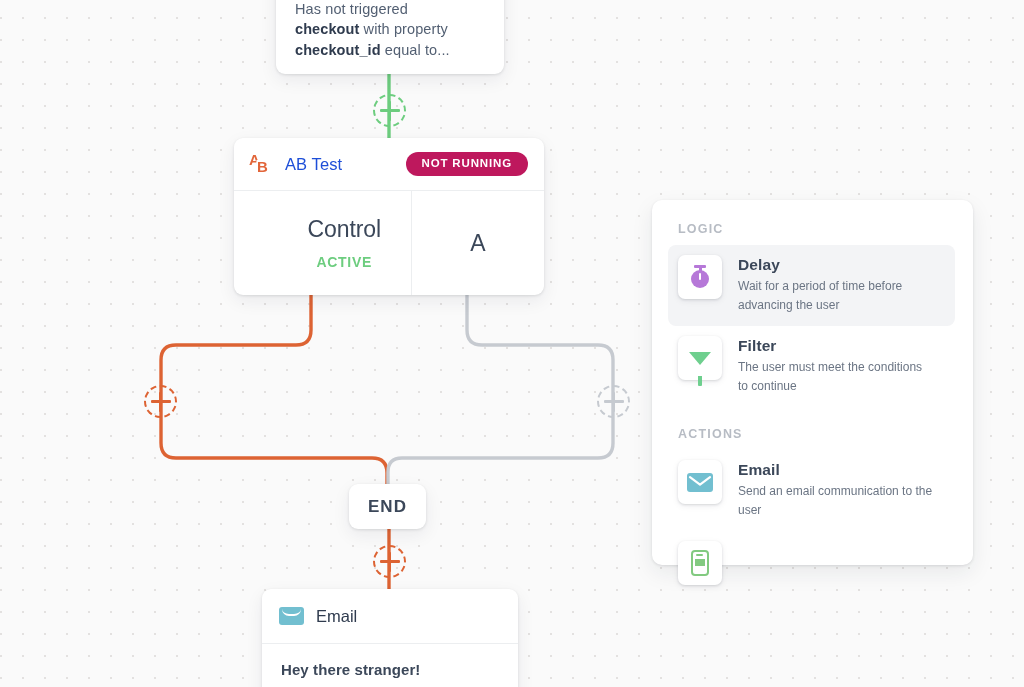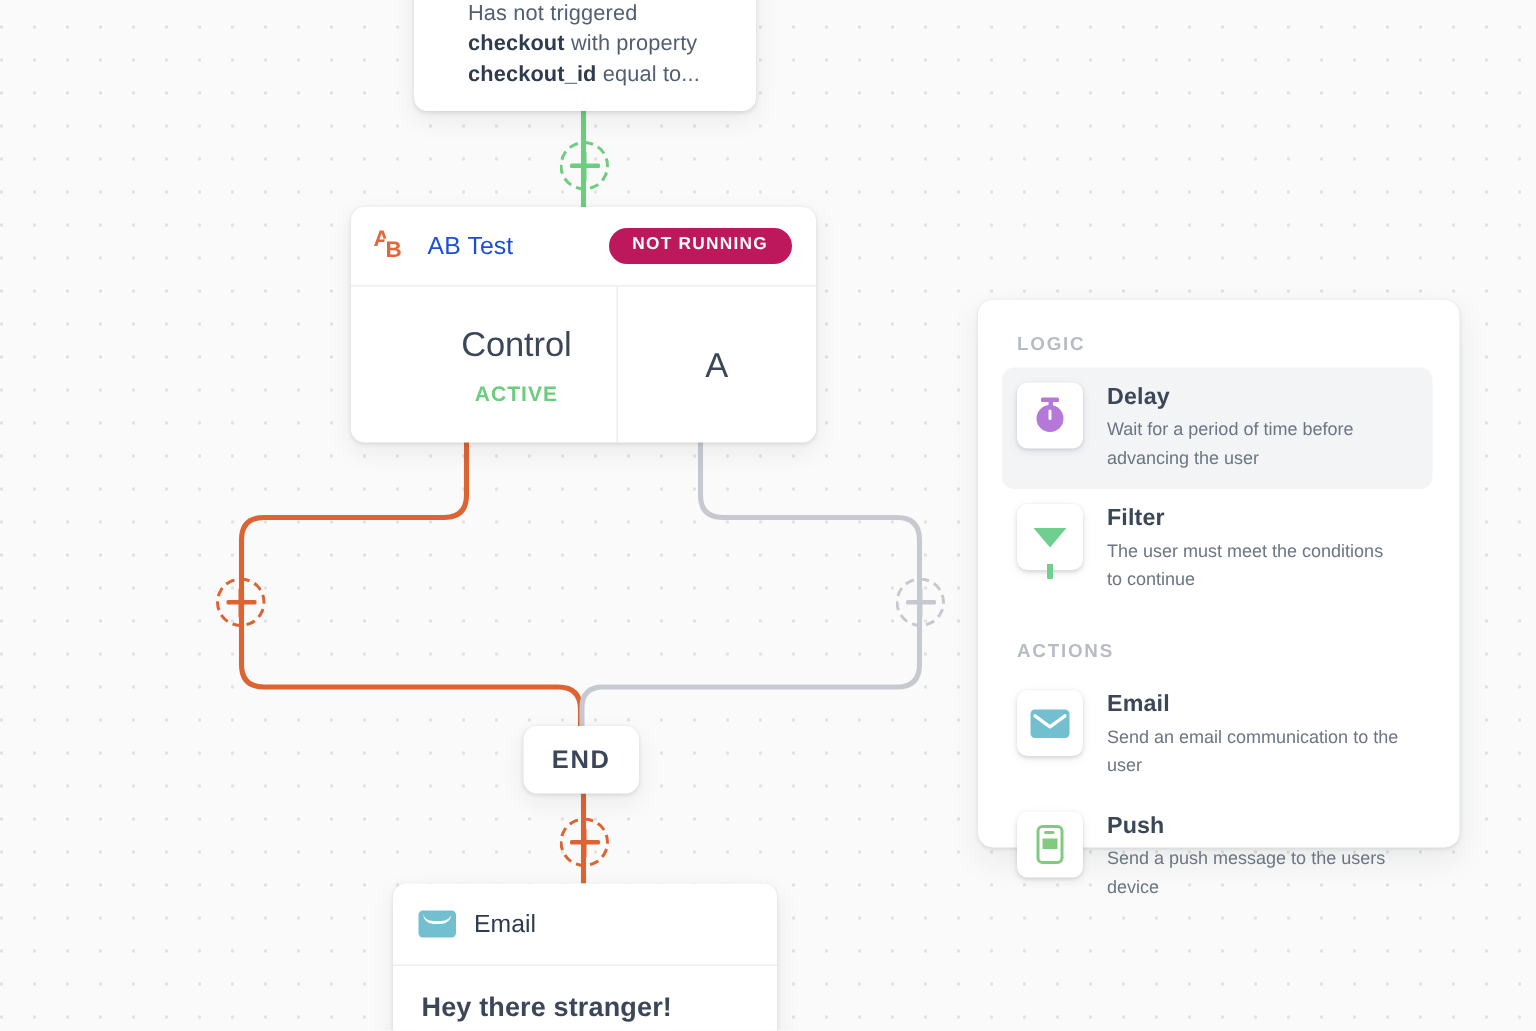--- a/index.html
+++ b/index.html
@@ -43,21 +43,21 @@
   
   #cond-card {
     left: 276px;
     top: -56px;
     width: 228px;
     height: 130px;
     border-radius: 9px;
   }
   #cond-card .cond-text {
     position: absolute;
-    left: 36px;
+    left: 19px;
     right: 16px;
     bottom: 14px;
     font-size: 14.5px;
     line-height: 20.5px;
     color: #525f72;
     letter-spacing: .1px;
   }
   #cond-card .cond-text b { color: #2f3b4e; font-weight: 700; }
 
   
@@ -187,21 +187,21 @@
     border-right: 2.2px solid #ffffff;
     box-sizing: border-box;
     clip-path: polygon(0 0, 0 0, 0 0);
   }
   .email-head-title {
     font-size: 16.5px;
     color: #2f3b4e;
   }
   .email-body { padding: 17px 20px 0 19px; }
   .email-subject {
-    font-size: 18px;
+    font-size: 15px;
     font-weight: 700;
     color: #3b4759;
     letter-spacing: .1px;
   }
   .email-from {
     margin-top: 8px;
     font-size: 15px;
     color: #9aa3ae;
   }
 
@@ -450,24 +450,20 @@
     </span>
   </div>
 
   <div class="pal-item">
     <span class="pal-icon-box">
       <span class="ico-phone">
         <span class="topbar"></span>
           <span class="scr"></span>
       </span>
     </span>
-    <span class="pal-text">
-      <span class="pal-name">Push</span>
-      <div class="pal-desc">Send a push message to the users device</div>
-    </span>
   </div>
 </div>
 
 <div class="add-node" id="add-top">
   <span class="ring"></span>
   <span class="pv"></span>
   <span class="ph"></span>
 </div>
 <div class="add-node" id="add-left">
   <span class="ring"></span>

